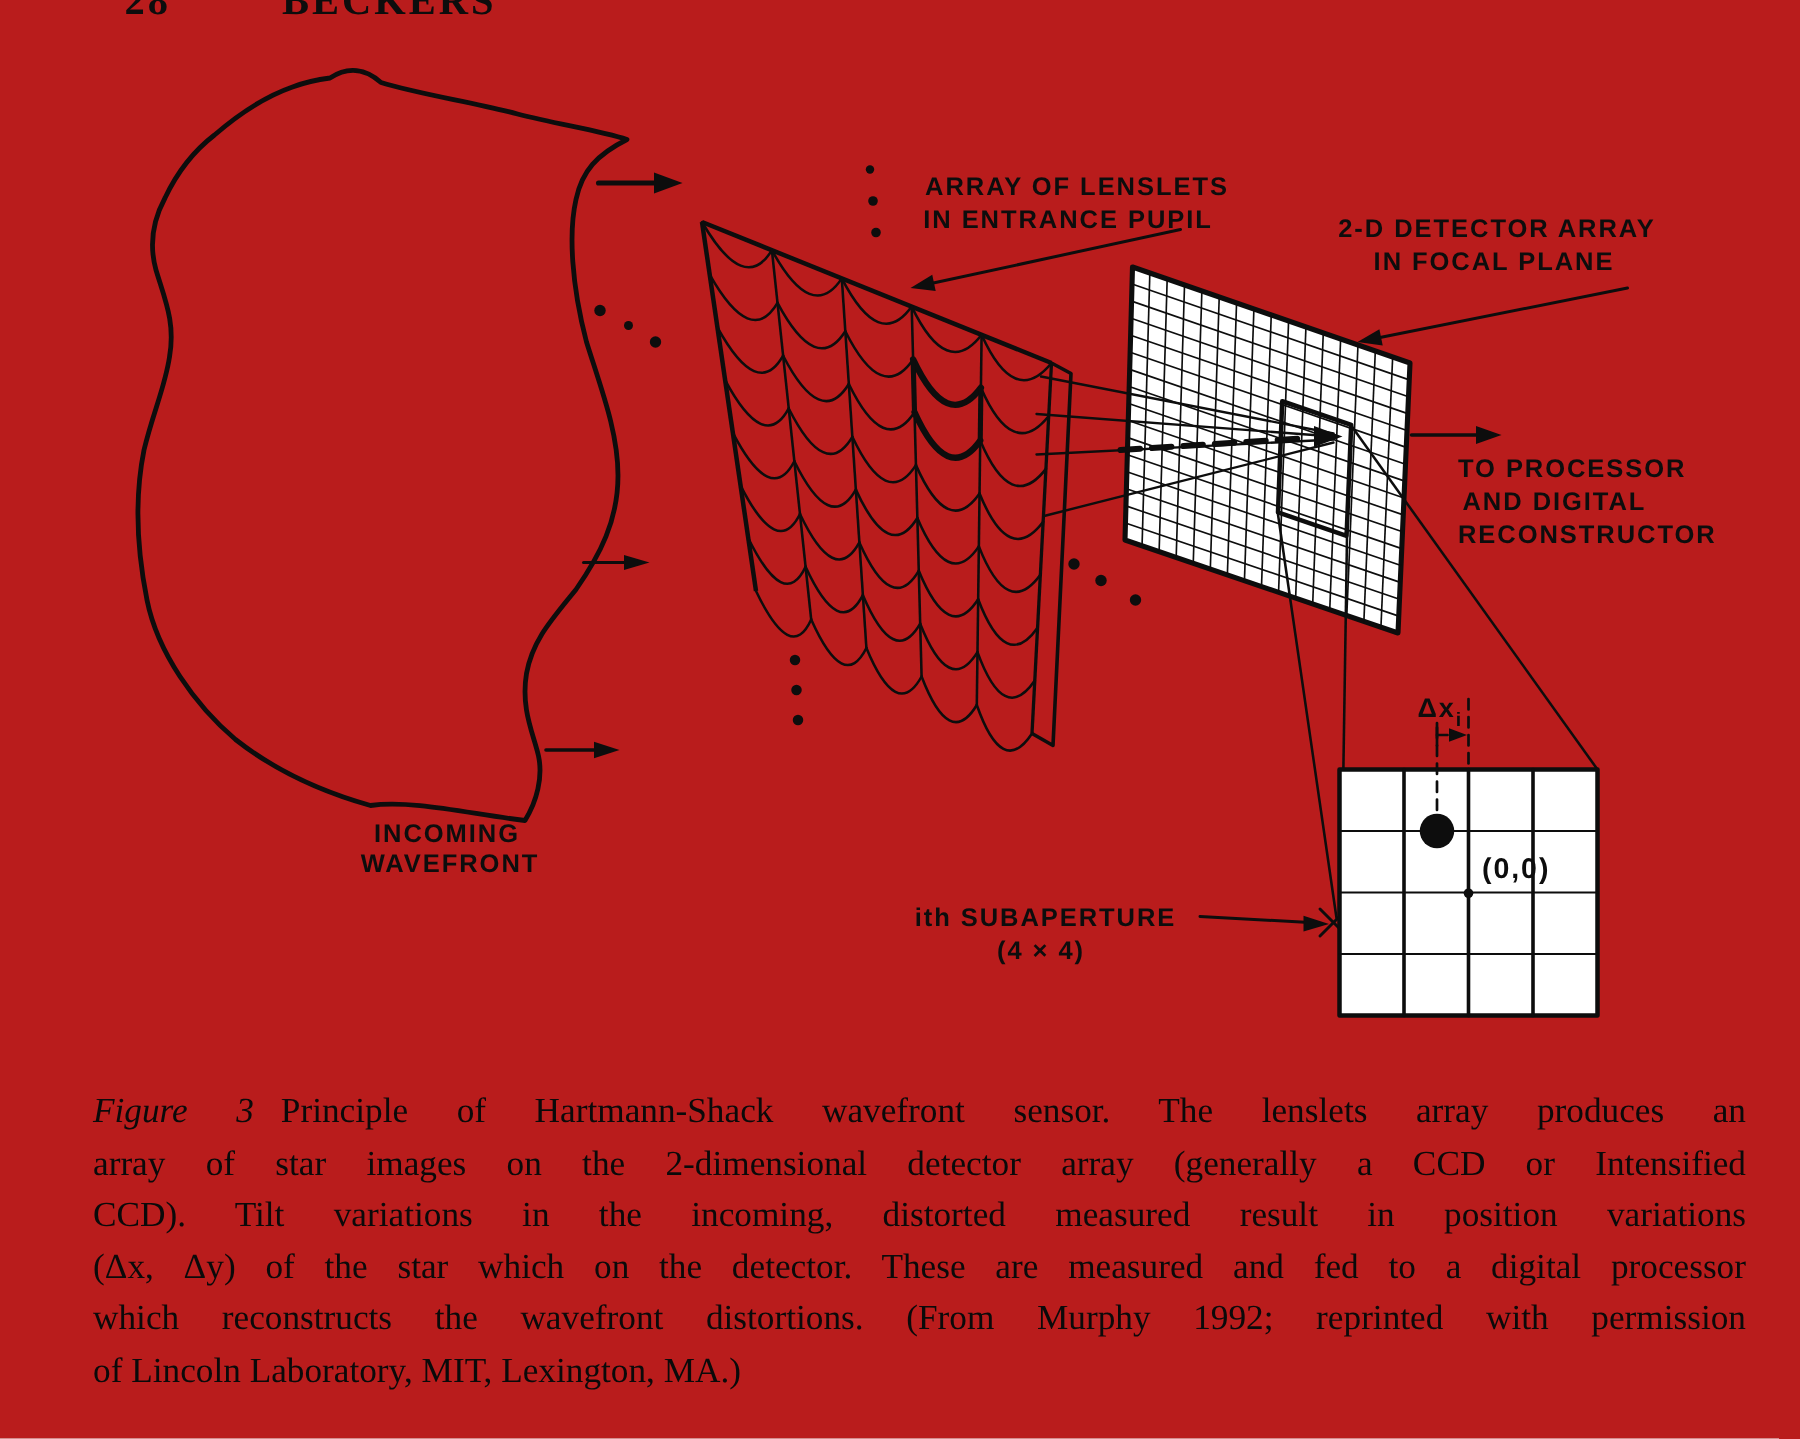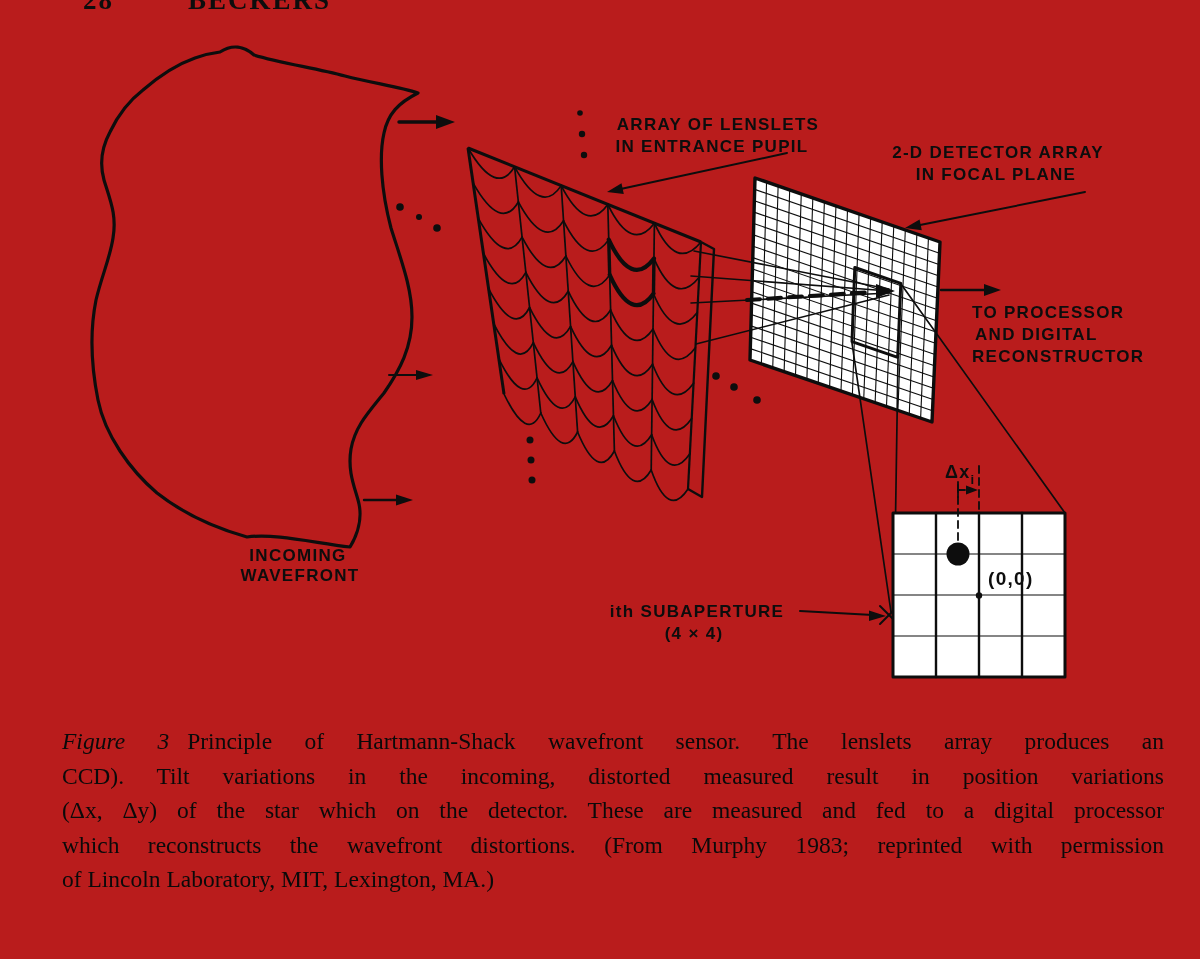--- a/index.html
+++ b/index.html
@@ -265,19 +265,20 @@
       <text class="t17" text-anchor="middle" x="697" y="617">ith SUBAPERTURE</text>
       <text class="t17" text-anchor="middle" x="694" y="639">(4 × 4)</text>
 
       <text class="t18" x="945" y="478"><tspan>Δx</tspan><tspan dy="6" font-size="13">i</tspan></text>
       <text class="t19" x="988" y="585">(0,0)</text>
     </g>
   </svg>
 
   <div class="caption">
     <div class="cap-line"><span class="fig-label">Figure 3</span><span>Principle of Hartmann-Shack wavefront sensor. The lenslets array produces an</span></div>
+    <div class="cap-line">array of star images on the 2-dimensional detector array (generally a CCD or Intensified</div>
     <div class="cap-line">CCD). Tilt variations in the incoming, distorted measured result in position variations</div>
     <div class="cap-line">(Δx, Δy) of the star which on the detector. These are measured and fed to a digital processor</div>
-    <div class="cap-line">which reconstructs the wavefront distortions. (From Murphy 1983; reprinted with permission</div>
+    <div class="cap-line">which reconstructs the wavefront distortions. (From Murphy 1992; reprinted with permission</div>
     <div class="cap-line last">of Lincoln Laboratory, MIT, Lexington, MA.)</div>
   </div>
 
 </div>
 
 </body></html>

